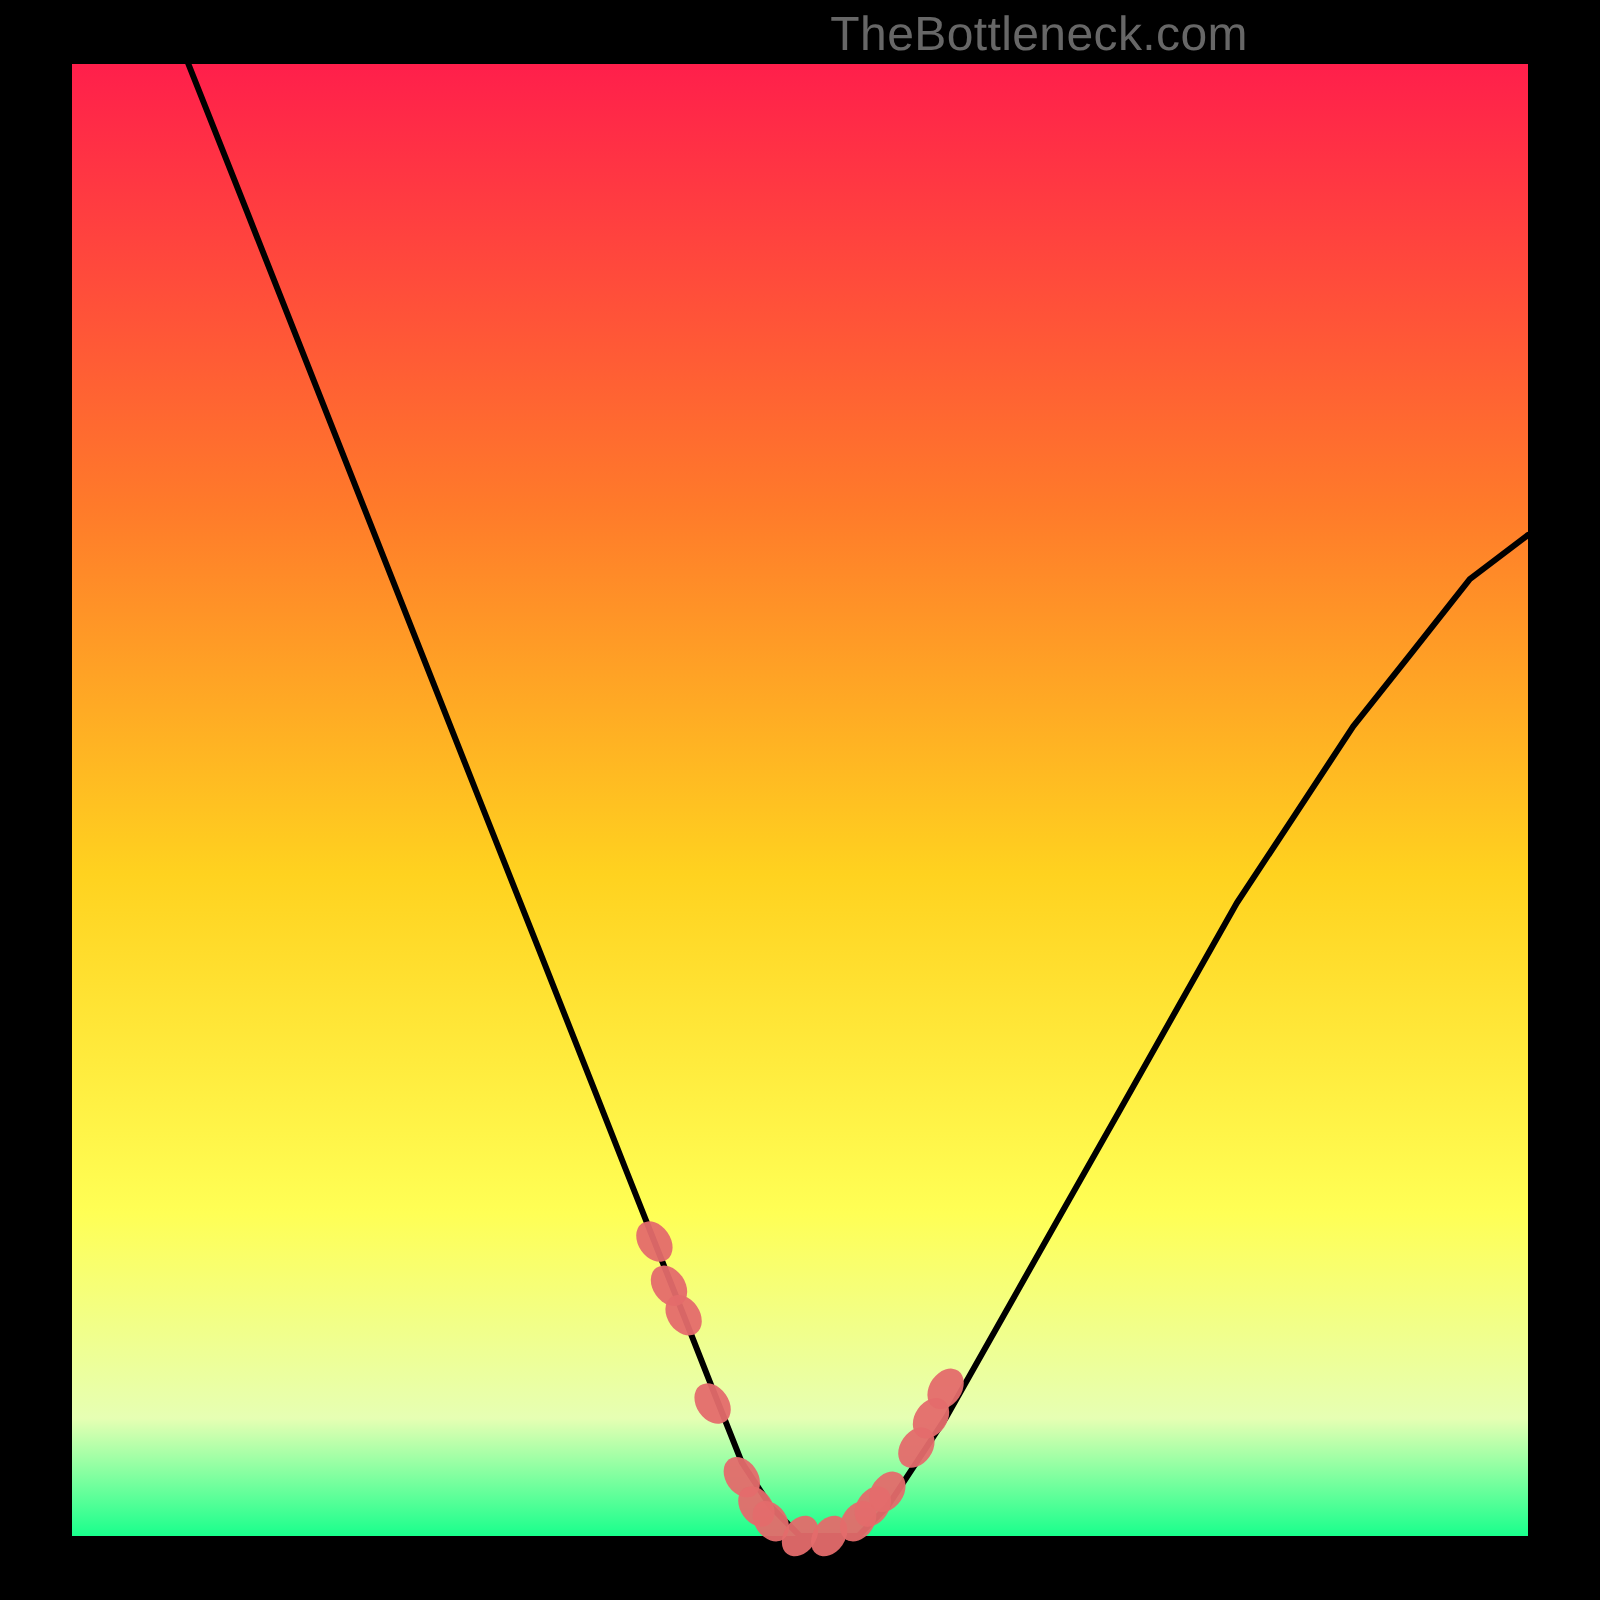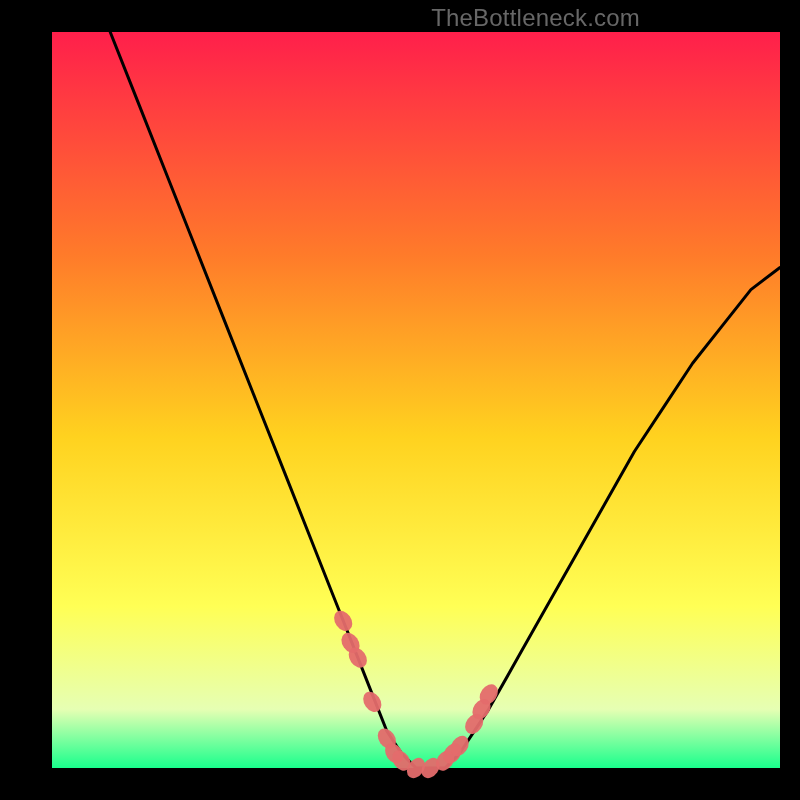--- a/index.html
+++ b/index.html
@@ -7,21 +7,20 @@
     padding: 0;
     width: 800px;
     height: 800px;
     background: #000;
     overflow: hidden;
   }
   .chart-container {
     position: relative;
     width: 636px;
     height: 800px;
-    padding-left: 16px;
   }
   .watermark {
     position: absolute;
     top: 4px;
     right: 12px;
     font-family: Arial, Helvetica, sans-serif;
     font-size: 24px;
     color: #676767;
     letter-spacing: 0.2px;
     font-weight: 500;

